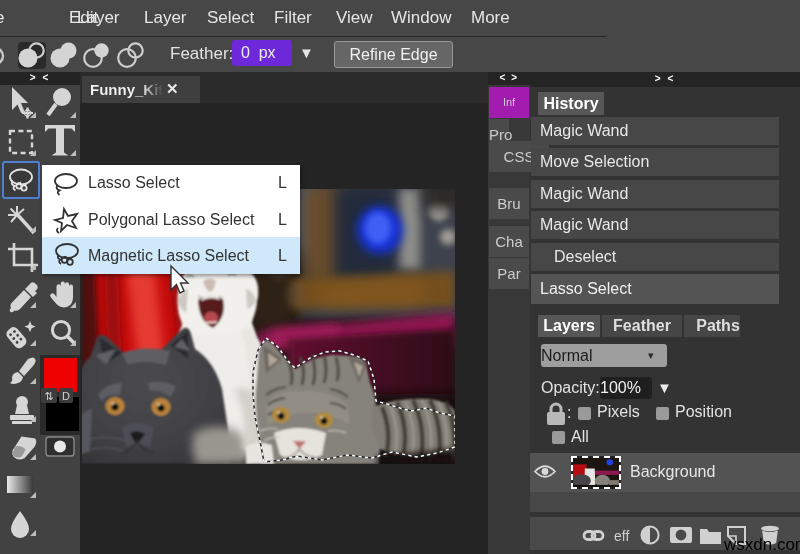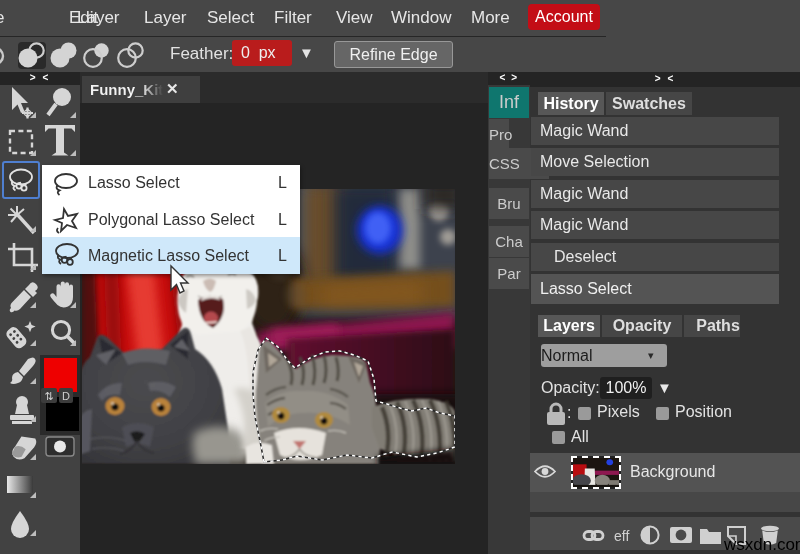--- a/index.html
+++ b/index.html
@@ -17,41 +17,40 @@
 
   <div class="abs" style="left:-5px;top:8px;color:#e6e6e6;font-size:17px;">e</div>
   <div class="abs" style="left:25px;top:8px;color:#e6e6e6;font-size:17px;margin-left:44px;">Edit</div>
   <div class="abs" style="left:77px;top:8px;color:#e6e6e6;font-size:17px;">Layer</div>
   <div class="abs" style="left:144px;top:8px;color:#e6e6e6;font-size:17px;">Layer</div>
   <div class="abs" style="left:207px;top:8px;color:#e6e6e6;font-size:17px;">Select</div>
   <div class="abs" style="left:274px;top:8px;color:#e6e6e6;font-size:17px;">Filter</div>
   <div class="abs" style="left:336px;top:8px;color:#e6e6e6;font-size:17px;">View</div>
   <div class="abs" style="left:391px;top:8px;color:#e6e6e6;font-size:17px;">Window</div>
   <div class="abs" style="left:471px;top:8px;color:#e6e6e6;font-size:17px;">More</div>
-  <div class="abs" style="left:528px;top:4px;width:72px;height:26px;background:#c30d16;border-radius:4px;color:#fff;font-size:16px;text-align:center;line-height:26px;">Account</div>
 
   <svg class="abs" style="left:0;top:38px;" width="160" height="34" viewBox="0 0 160 34">
 
     <circle cx="-5" cy="18" r="8" fill="none" stroke="#c9c9c9" stroke-width="2.4"></circle>
 
     <rect x="18" y="4" width="28" height="27" rx="4" fill="#2a2a2a"></rect>
     <circle cx="36.5" cy="12.5" r="7.2" fill="none" stroke="#cecece" stroke-width="2.2"></circle>
     <circle cx="28" cy="20" r="9.5" fill="#d4d4d4"></circle>
 
     <circle cx="68.5" cy="12.5" r="8" fill="#d4d4d4"></circle>
     <circle cx="60" cy="20" r="9.5" fill="#d4d4d4"></circle>
 
     <circle cx="101.5" cy="12.5" r="7.2" fill="#d4d4d4"></circle>
     <circle cx="93" cy="20" r="8.8" fill="none" stroke="#cecece" stroke-width="2.2"></circle>
 
     <circle cx="135.5" cy="12.5" r="7.2" fill="none" stroke="#cecece" stroke-width="2.2"></circle>
     <circle cx="127" cy="20" r="8.8" fill="none" stroke="#cecece" stroke-width="2.2"></circle>
   </svg>
   <div class="abs" style="left:170px;top:44px;color:#e2e2e2;font-size:17px;">Feather:</div>
-  <div class="abs" style="left:232px;top:40px;width:60px;height:26px;background:#b91c1c;border-radius:3px;color:#eee;font-size:16px;line-height:26px;">&nbsp;&nbsp;0&nbsp; px</div>
+  <div class="abs" style="left:232px;top:40px;width:60px;height:26px;background:#6d28d9;border-radius:3px;color:#eee;font-size:16px;line-height:26px;">&nbsp;&nbsp;0&nbsp; px</div>
   <div class="abs" style="left:299px;top:44px;color:#e4e4e4;font-size:15px;">▼</div>
   <div class="abs" style="left:334px;top:41px;width:119px;height:27px;background:#666666;border:1px solid #989898;border-radius:3px;color:#f0f0f0;font-size:16px;text-align:center;line-height:25px;">Refine Edge</div>
 
   <div class="abs" style="left:0;top:72px;width:80px;height:482px;background:#424242;"></div>
   <div class="abs" style="left:0;top:72px;width:80px;height:13px;background:#242424;color:#fff;font-size:10px;font-weight:bold;text-align:center;line-height:12px;letter-spacing:2px;">&gt;&nbsp;&lt;</div>
   <svg id="tools" class="abs" style="left:0;top:85px;" width="80" height="469" viewBox="0 0 80 469">
     <g stroke="#d6d6d6" fill="#d6d6d6">
 
       <path d="M12 2 L12 25 L17.5 19.5 L21 28 L24.5 26.5 L21 18 L28 18 Z" fill="#d6d6d6" stroke="none"></path>
       <g stroke="#d6d6d6" stroke-width="2.2" fill="none">
@@ -342,48 +341,47 @@
 
       <use href="#ants" stroke="#2a2a2a" stroke-width="1.5"></use>
       <use href="#ants" stroke="#ffffff" stroke-width="1.5" stroke-dasharray="3.2 3.2"></use>
     </g>
   </svg>
 
   <div class="abs" style="left:488px;top:72px;width:312px;height:482px;background:#333333;"></div>
 
   <div class="abs" style="left:488px;top:72px;width:42px;height:482px;background:#383838;"></div>
   <div class="abs" style="left:488px;top:72px;width:42px;height:13px;background:#242424;color:#fff;font-size:10px;font-weight:bold;text-align:center;line-height:12px;letter-spacing:1.5px;">&lt;&nbsp;&gt;</div>
-  <div class="abs" style="left:489px;top:87px;width:40px;height:31px;background:#0f766e;color:#cccccc;font-size:18px;text-align:center;line-height:31px;">Inf</div>
+  <div class="abs" style="left:489px;top:87px;width:40px;height:31px;background:#a21caf;color:#cccccc;font-size:11px;text-align:center;line-height:31px;">Inf</div>
   <div class="abs" style="left:489px;top:119px;width:20px;height:31px;background:#4a4a4a;color:#cccccc;font-size:15px;text-align:center;line-height:31px;">Pro</div>
-  <div class="abs" style="left:489px;top:148px;width:60px;height:31px;background:#4a4a4a;color:#cccccc;font-size:15px;text-align:left;line-height:31px;">CSS</div>
+  <div class="abs" style="left:489px;top:141px;width:60px;height:31px;background:#4a4a4a;color:#cccccc;font-size:15px;text-align:center;line-height:31px;">CSS</div>
   <div class="abs" style="left:489px;top:188px;width:40px;height:31px;background:#4a4a4a;color:#cccccc;font-size:15px;text-align:center;line-height:31px;">Bru</div>
   <div class="abs" style="left:489px;top:226px;width:40px;height:31px;background:#4a4a4a;color:#cccccc;font-size:15px;text-align:center;line-height:31px;">Cha</div>
   <div class="abs" style="left:489px;top:258px;width:40px;height:31px;background:#4a4a4a;color:#cccccc;font-size:15px;text-align:center;line-height:31px;">Par</div>
 
   <div class="abs" style="left:530px;top:72px;width:270px;height:15px;background:#242424;color:#fff;font-size:10px;font-weight:bold;text-align:center;line-height:14px;letter-spacing:2px;">&gt;&nbsp;&lt;</div>
 
   <div class="abs" style="left:538px;top:92px;width:66px;height:23px;background:#575757;color:#fff;font-size:16px;font-weight:bold;text-align:center;line-height:23px;">History</div>
-  <div class="abs" style="left:606px;top:92px;width:86px;height:23px;background:#464646;color:#dedede;font-size:16px;font-weight:bold;text-align:center;line-height:23px;">Swatches</div>
 
   <div class="abs" style="left:531px;top:117px;width:248px;height:28px;background:#474747;color:#e8e8e8;font-size:16px;line-height:28px;padding-left:9px;">Magic Wand</div>
   <div class="abs" style="left:531px;top:148px;width:248px;height:28px;background:#474747;color:#e8e8e8;font-size:16px;line-height:28px;padding-left:9px;">Move Selection</div>
   <div class="abs" style="left:531px;top:180px;width:248px;height:28px;background:#474747;color:#e8e8e8;font-size:16px;line-height:28px;padding-left:9px;">Magic Wand</div>
   <div class="abs" style="left:531px;top:211px;width:248px;height:28px;background:#474747;color:#e8e8e8;font-size:16px;line-height:28px;padding-left:9px;">Magic Wand</div>
   <div class="abs" style="left:531px;top:243px;width:248px;height:28px;background:#474747;color:#e8e8e8;font-size:16px;line-height:28px;padding-left:23px;">Deselect</div>
   <div class="abs" style="left:531px;top:274px;width:248px;height:30px;background:#545454;color:#f0f0f0;font-size:16px;line-height:30px;padding-left:9px;">Lasso Select</div>
 
   <div class="abs" style="left:538px;top:315px;width:62px;height:22px;background:#575757;color:#fff;font-size:16px;font-weight:bold;text-align:center;line-height:22px;">Layers</div>
-  <div class="abs" style="left:602px;top:315px;width:80px;height:22px;background:#464646;color:#dedede;font-size:16px;font-weight:bold;text-align:center;line-height:22px;">Opacity</div>
+  <div class="abs" style="left:602px;top:315px;width:80px;height:22px;background:#464646;color:#dedede;font-size:16px;font-weight:bold;text-align:center;line-height:22px;">Feather</div>
   <div class="abs" style="left:684px;top:315px;width:56px;height:22px;background:#464646;color:#dedede;font-size:16px;font-weight:bold;text-align:center;line-height:22px;padding-left:12px;">Paths</div>
 
   <div class="abs" style="left:541px;top:344px;width:126px;height:23px;background:#9e9e9e;border-radius:3px;color:#1c1c1c;font-size:16px;line-height:23px;">Normal</div>
   <div class="abs" style="left:648px;top:349px;color:#2a2a2a;font-size:11px;">▾</div>
 
   <div class="abs" style="left:541px;top:379px;color:#e2e2e2;font-size:16px;">Opacity:</div>
-  <div class="abs" style="left:600px;top:377px;width:52px;height:22px;background:#1f1f1f;border-radius:3px;color:#f0f0f0;font-size:16px;text-align:center;line-height:22px;">100%</div>
+  <div class="abs" style="left:600px;top:377px;width:52px;height:22px;background:#1f1f1f;border-radius:3px;color:#f0f0f0;font-size:16px;text-align:left;line-height:22px;">100%</div>
   <div class="abs" style="left:657px;top:379px;color:#e8e8e8;font-size:15px;">▼</div>
 
   <svg class="abs" style="left:545px;top:402px;" width="22" height="24" viewBox="0 0 22 24">
     <rect x="2" y="10" width="18" height="13" rx="2" fill="#b9b9b9"></rect>
     <path d="M6 10 v-3 a5 5 0 0 1 10 0 v3" fill="none" stroke="#b9b9b9" stroke-width="3"></path>
   </svg>
   <div class="abs" style="left:567px;top:404px;color:#e2e2e2;font-size:16px;">:</div>
   <div class="abs" style="left:578px;top:407px;width:13px;height:13px;background:#9a9a9a;border-radius:2px;"></div>
   <div class="abs" style="left:597px;top:403px;color:#e2e2e2;font-size:16px;">Pixels</div>
   <div class="abs" style="left:656px;top:407px;width:13px;height:13px;background:#9a9a9a;border-radius:2px;"></div>

